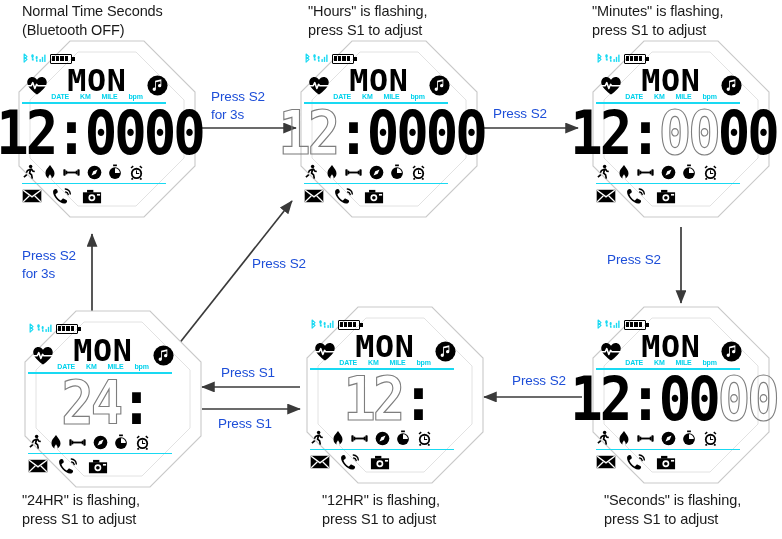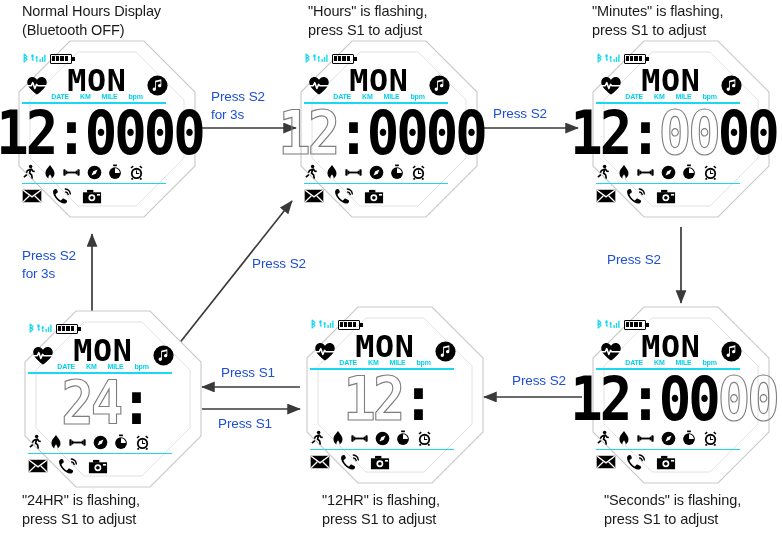--- a/index.html
+++ b/index.html
@@ -227,21 +227,21 @@
 
     <line x1="300" y1="387" x2="202" y2="387" stroke="#3a3a3a" stroke-width="1.7" marker-end="url(#ah)"></line>
 
     <line x1="202" y1="409" x2="300" y2="409" stroke="#3a3a3a" stroke-width="1.7" marker-end="url(#ah)"></line>
 
     <line x1="178" y1="345" x2="292" y2="201" stroke="#3a3a3a" stroke-width="1.7" marker-end="url(#ah)"></line>
 
     <line x1="92" y1="312" x2="92" y2="234" stroke="#3a3a3a" stroke-width="1.7" marker-end="url(#ah)"></line>
   </svg>
 
-  <div class="caption" style="left:22px;  top:2px;">Normal Hours Display
+  <div class="caption" style="left:22px;  top:2px;">Normal Time Seconds
 (Bluetooth OFF)</div>
   <div class="caption" style="left:308px; top:2px;">"Hours" is flashing,
 press S1 to adjust</div>
   <div class="caption" style="left:592px; top:2px;">"Minutes" is flashing,
 press S1 to adjust</div>
   <div class="caption" style="left:22px;  top:491px;">"24HR" is flashing,
 press S1 to adjust</div>
   <div class="caption" style="left:322px; top:491px;">"12HR" is flashing,
 press S1 to adjust</div>
   <div class="caption" style="left:604px; top:491px;">"Seconds" is flashing,

